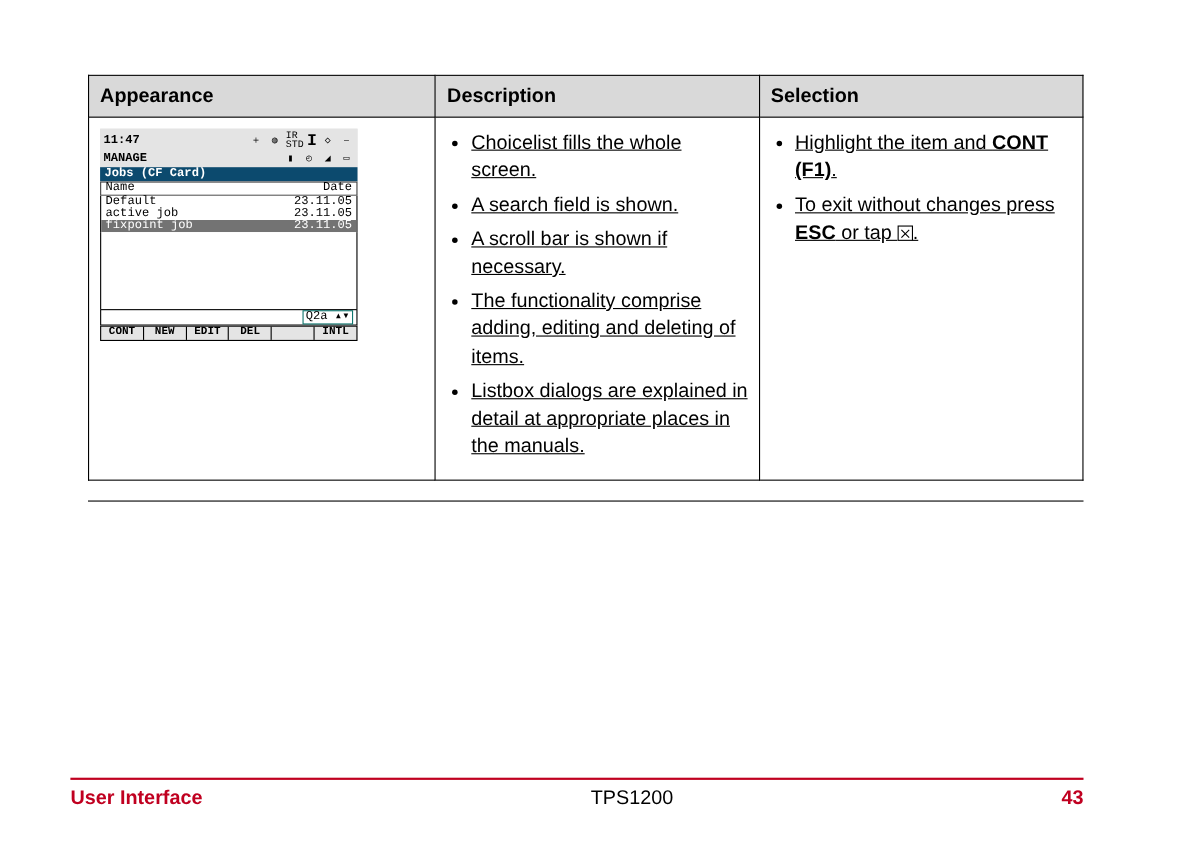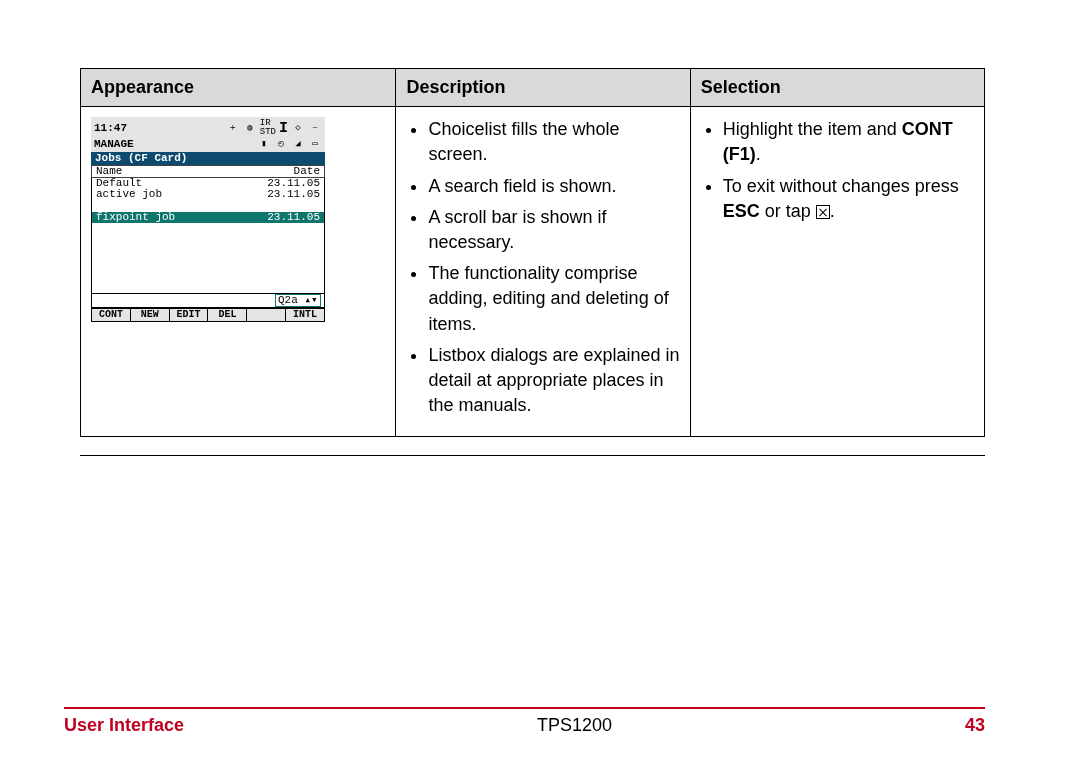--- a/index.html
+++ b/index.html
@@ -43,20 +43,21 @@
   table.main td {
     padding: 10px 10px 12px 10px;
   }
   col.col1 { width: 268px; }
   col.col2 { width: 250px; }
   col.col3 { width: 250px; }
   ul.bullets {
     margin: 0;
     padding-left: 22px;
     list-style-type: disc;
+    text-decoration: underline;
   }
   ul.bullets li {
     margin-bottom: 6px;
   }
   .bold { font-weight: bold; }
   .divider {
     margin-top: 18px;
     border-top: 1px solid #000;
     width: 100%;
   }
@@ -113,23 +114,22 @@
     justify-content: space-between;
     padding: 0 4px;
   }
   .dev-list { background: #fff; border-left: 1px solid #000; border-right: 1px solid #000; }
   .dev-list-row {
     display: flex;
     justify-content: space-between;
     padding: 0 4px;
   }
   .dev-list-row.sel {
-    background: #0f766e;
+    background: #737373;
     color: #fff;
-    margin-top: 12px;
   }
   .dev-white-gap { height: 70px; background: #fff; border-left: 1px solid #000; border-right: 1px solid #000; }
   .dev-search {
     background: #fff;
     display: flex;
     justify-content: flex-end;
     border: 1px solid #000;
     padding-right: 3px;
   }
   .dev-search .searchbox {

